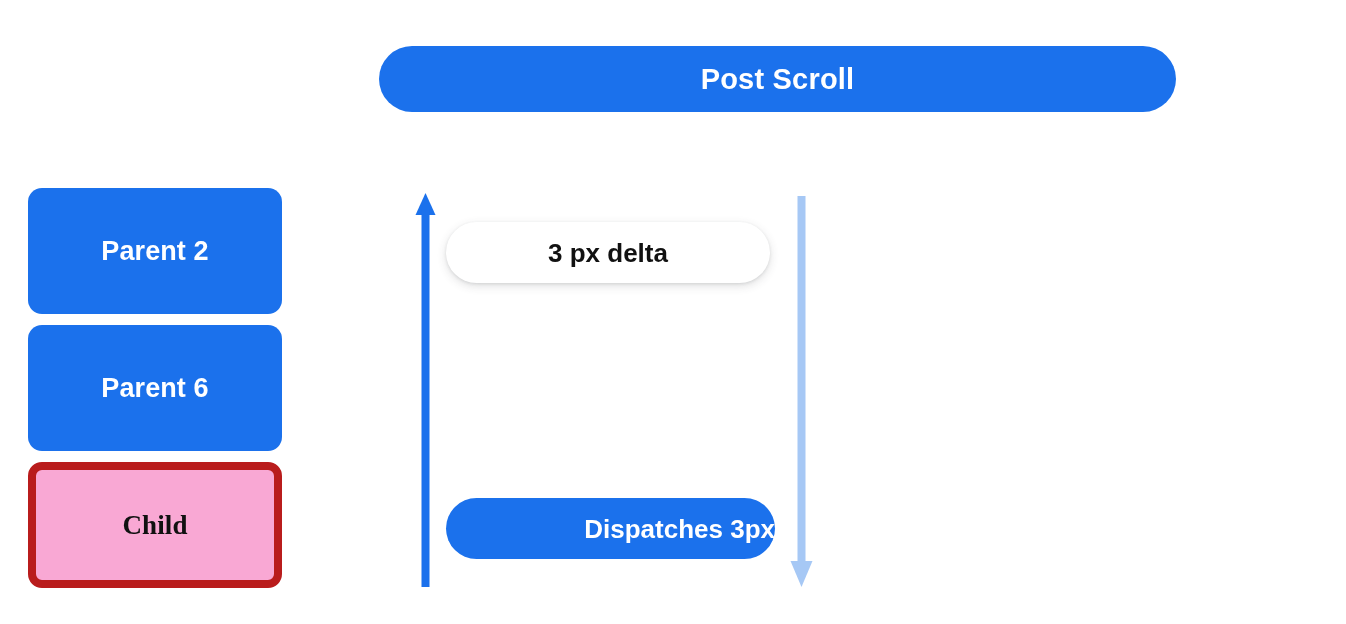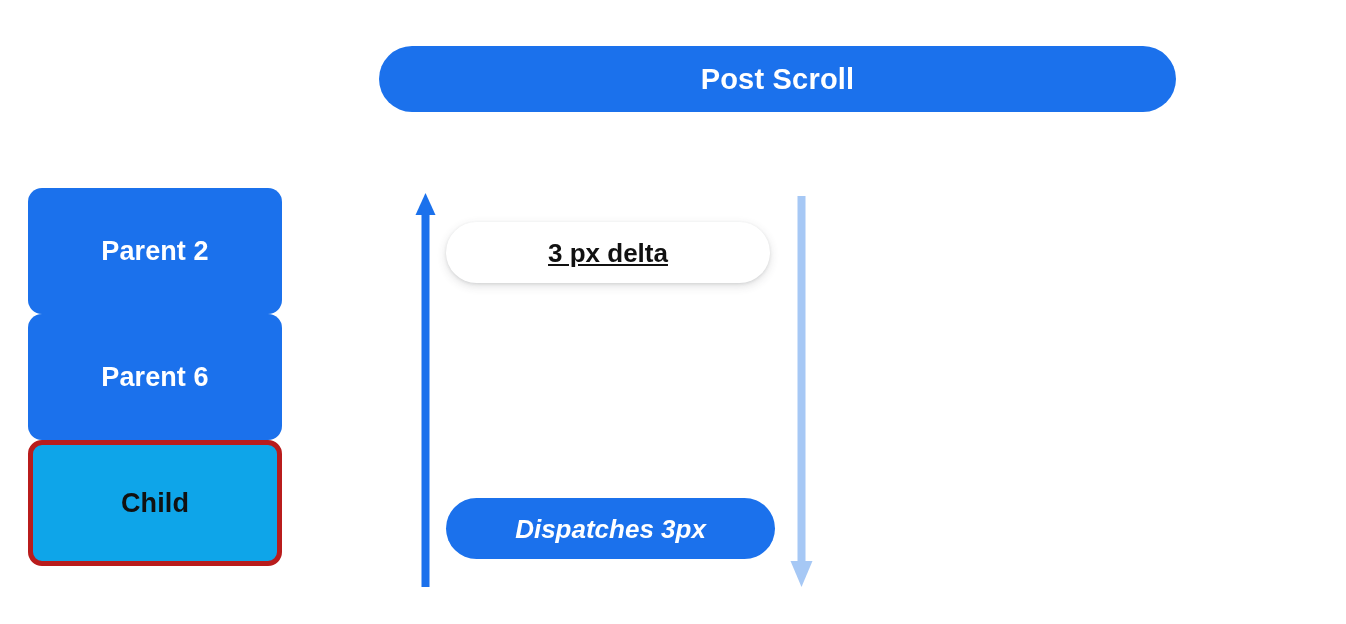--- a/index.html
+++ b/index.html
@@ -52,32 +52,34 @@
     width: 254px;
   }
   .stack-box {
     width: 254px;
     height: 126px;
     border-radius: 14px;
     display: flex;
     align-items: center;
     justify-content: center;
     box-sizing: border-box;
+    margin-bottom: 11px;
   }
   .stack-box:last-child { margin-bottom: 0; }
 
   .stack-box.filled {
     background: #1b71ec;
   }
   .stack-box.filled .stack-box-label {
     color: #ffffff;
   }
   .stack-box.outlined {
-    background: #0ea5e9;
-    border: 5px solid #b91c1c;
+    background: #f9a8d4;
+    border: 8px solid #b91c1c;
+    font-family: Liberation Serif, serif;
   }
   .stack-box.outlined .stack-box-label {
     color: #111111;
   }
   .stack-box-label {
     font-size: 27px;
     font-weight: bold;
     line-height: 1;
     letter-spacing: 0.1px;
   }
@@ -113,36 +115,34 @@
     justify-content: center;
     box-shadow: 0 3px 10px rgba(60, 64, 67, 0.16),
                 0 1px 3px rgba(60, 64, 67, 0.12);
     box-sizing: border-box;
   }
   .delta-pill-label {
     color: #111111;
     font-size: 26px;
     font-weight: bold;
     line-height: 1;
-    text-decoration: underline;
   }
 
   .dispatch-pill {
     position: absolute;
     left: 446px;
     top: 498px;
     width: 329px;
     height: 61px;
     background: #1b71ec;
     border-radius: 31px;
     display: flex;
     align-items: center;
-    justify-content: center;
+    justify-content: flex-end;
     box-sizing: border-box;
-    font-style: italic;
   }
   .dispatch-pill-label {
     color: #ffffff;
     font-size: 26px;
     font-weight: bold;
     line-height: 1;
   }
 </style>
 </head>
 <body>

